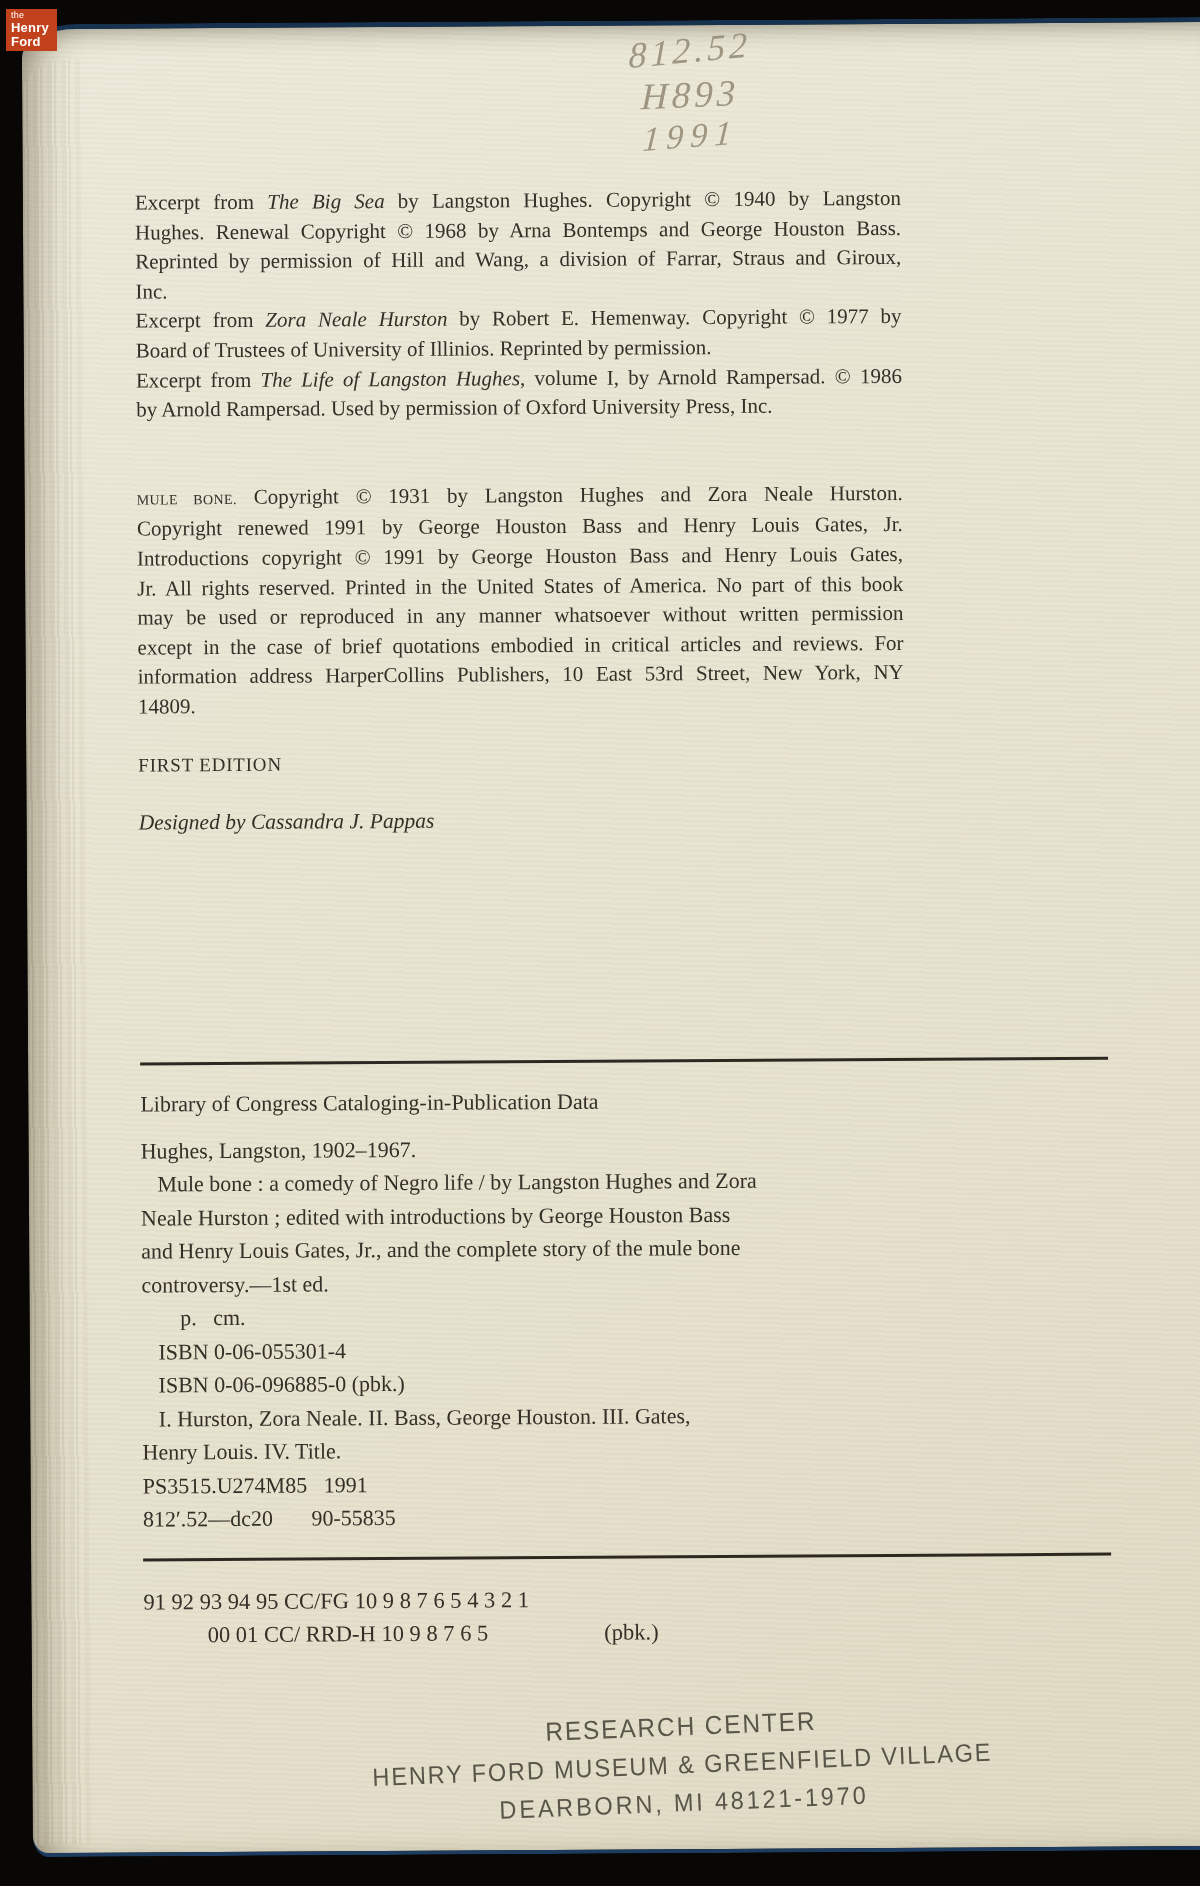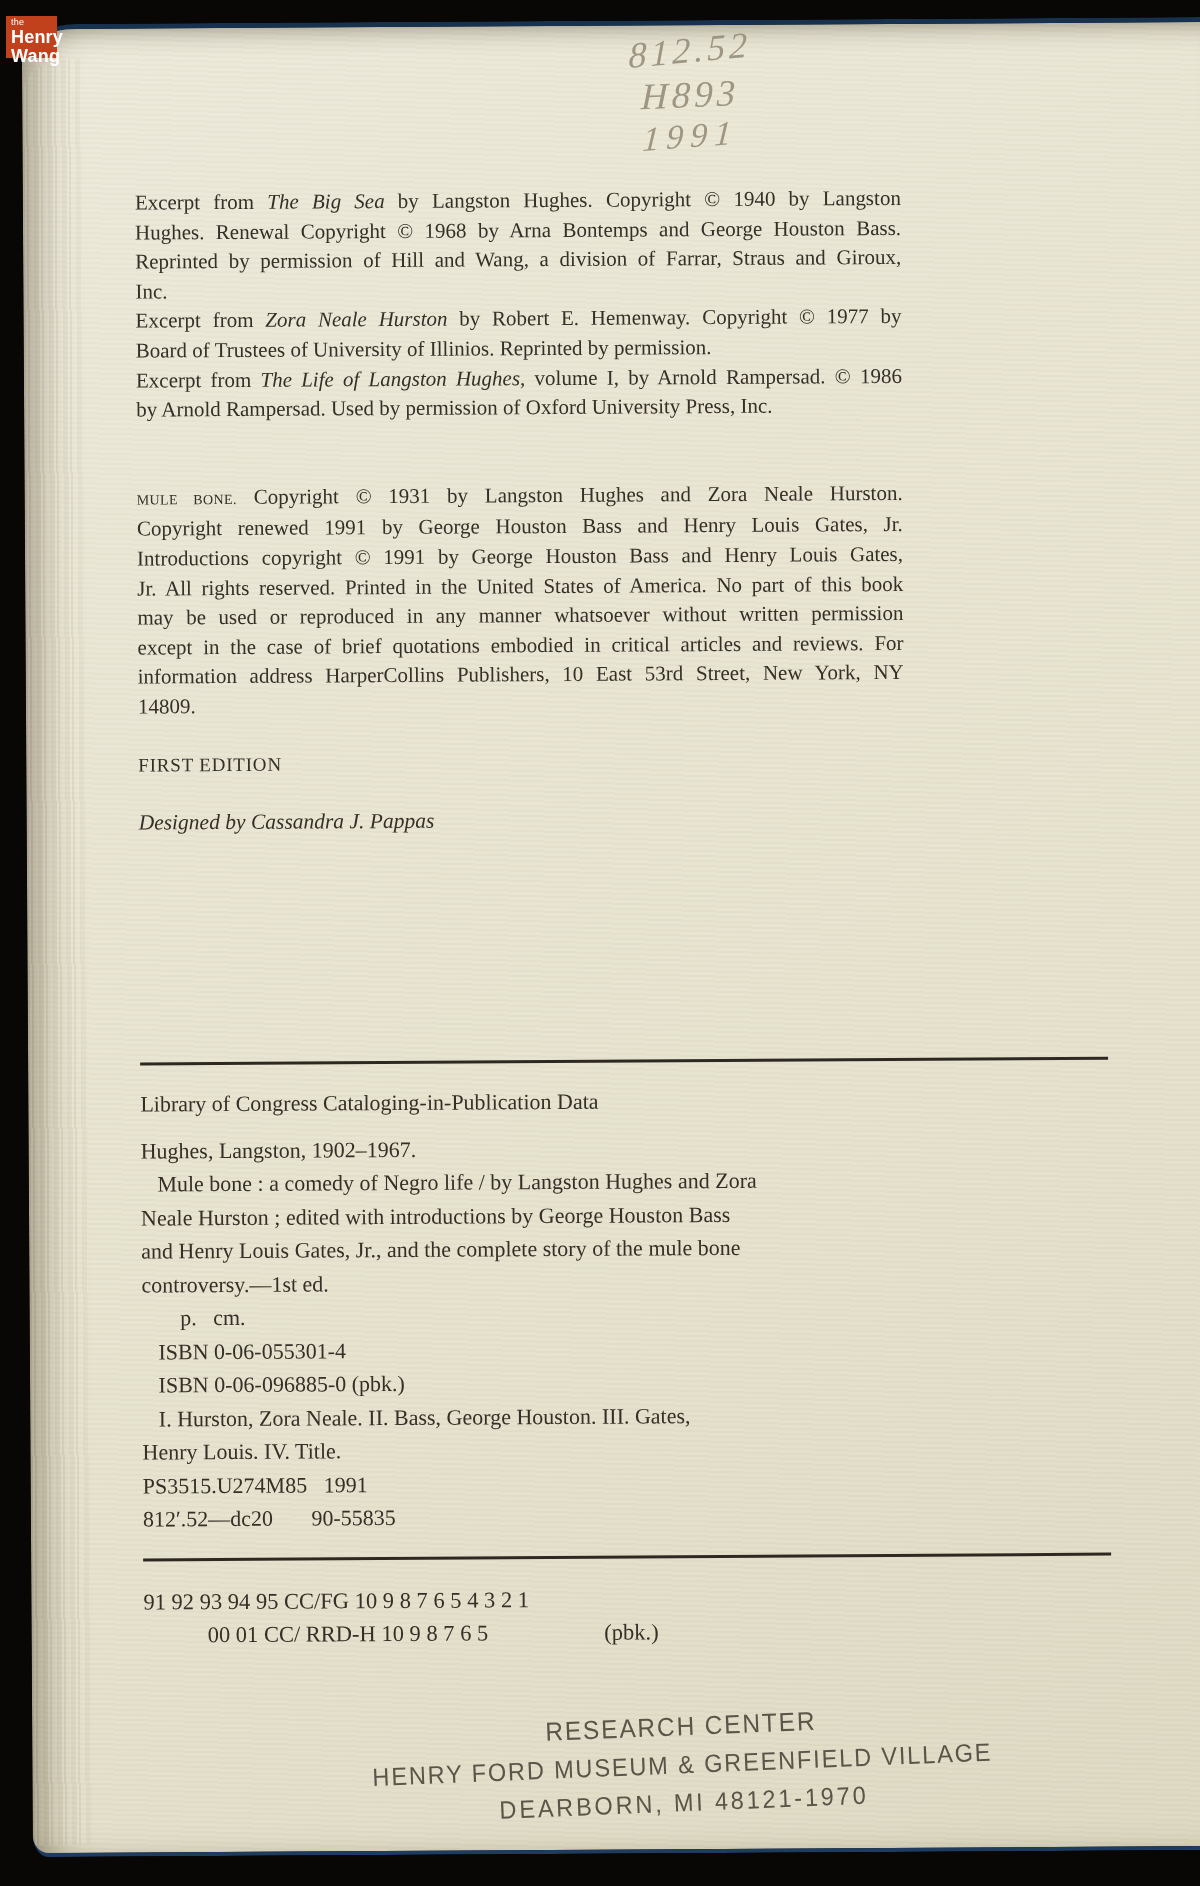--- a/index.html
+++ b/index.html
@@ -37,30 +37,30 @@
     background:repeating-linear-gradient(90deg,
       rgba(255,255,255,0.25) 0 2px, rgba(140,125,95,0.18) 2px 4px,
       rgba(245,240,225,0.2) 4px 9px, rgba(150,135,100,0.12) 9px 14px);
     opacity:.5;
     border-top-left-radius:50px 30px;
     pointer-events:none;
   }
 
   
   .logo {
-    position:absolute; left:6px; top:16px; z-index:5;
+    position:absolute; left:6px; top:9px; z-index:5;
     background:#c2411d;
     width:46px; height:38px;
     padding:2px 0 2px 5px;
     color:#fff;
     font-family:"Liberation Sans", sans-serif;
     line-height:1;
   }
   .logo .the   { display:block; font-size:9px;  letter-spacing:0.2px; }
-  .logo .big   { display:block; font-size:18px; font-weight:bold; margin-top:1px; letter-spacing:0.2px; }
+  .logo .big   { display:block; font-size:13px; font-weight:bold; margin-top:1px; letter-spacing:0.2px; }
 
   
   .pencil {
     position:absolute; left:548px; top:4px; width:240px;
     text-align:center;
     font-family:"Liberation Serif", serif;
     font-style:italic;
     color:#98907b;
     opacity:.92;
   }
@@ -186,14 +186,14 @@
     <div class="s0">RESEARCH CENTER</div>
     <div class="s1">HENRY FORD MUSEUM &amp; GREENFIELD VILLAGE</div>
     <div class="s2">DEARBORN, MI  48121-1970</div>
   </div>
 
 </div>
 
 <div class="logo">
   <span class="the">the</span>
   <span class="big">Henry</span>
-  <span class="big">Wang</span>
+  <span class="big">Ford</span>
 </div>
 
 </body></html>

